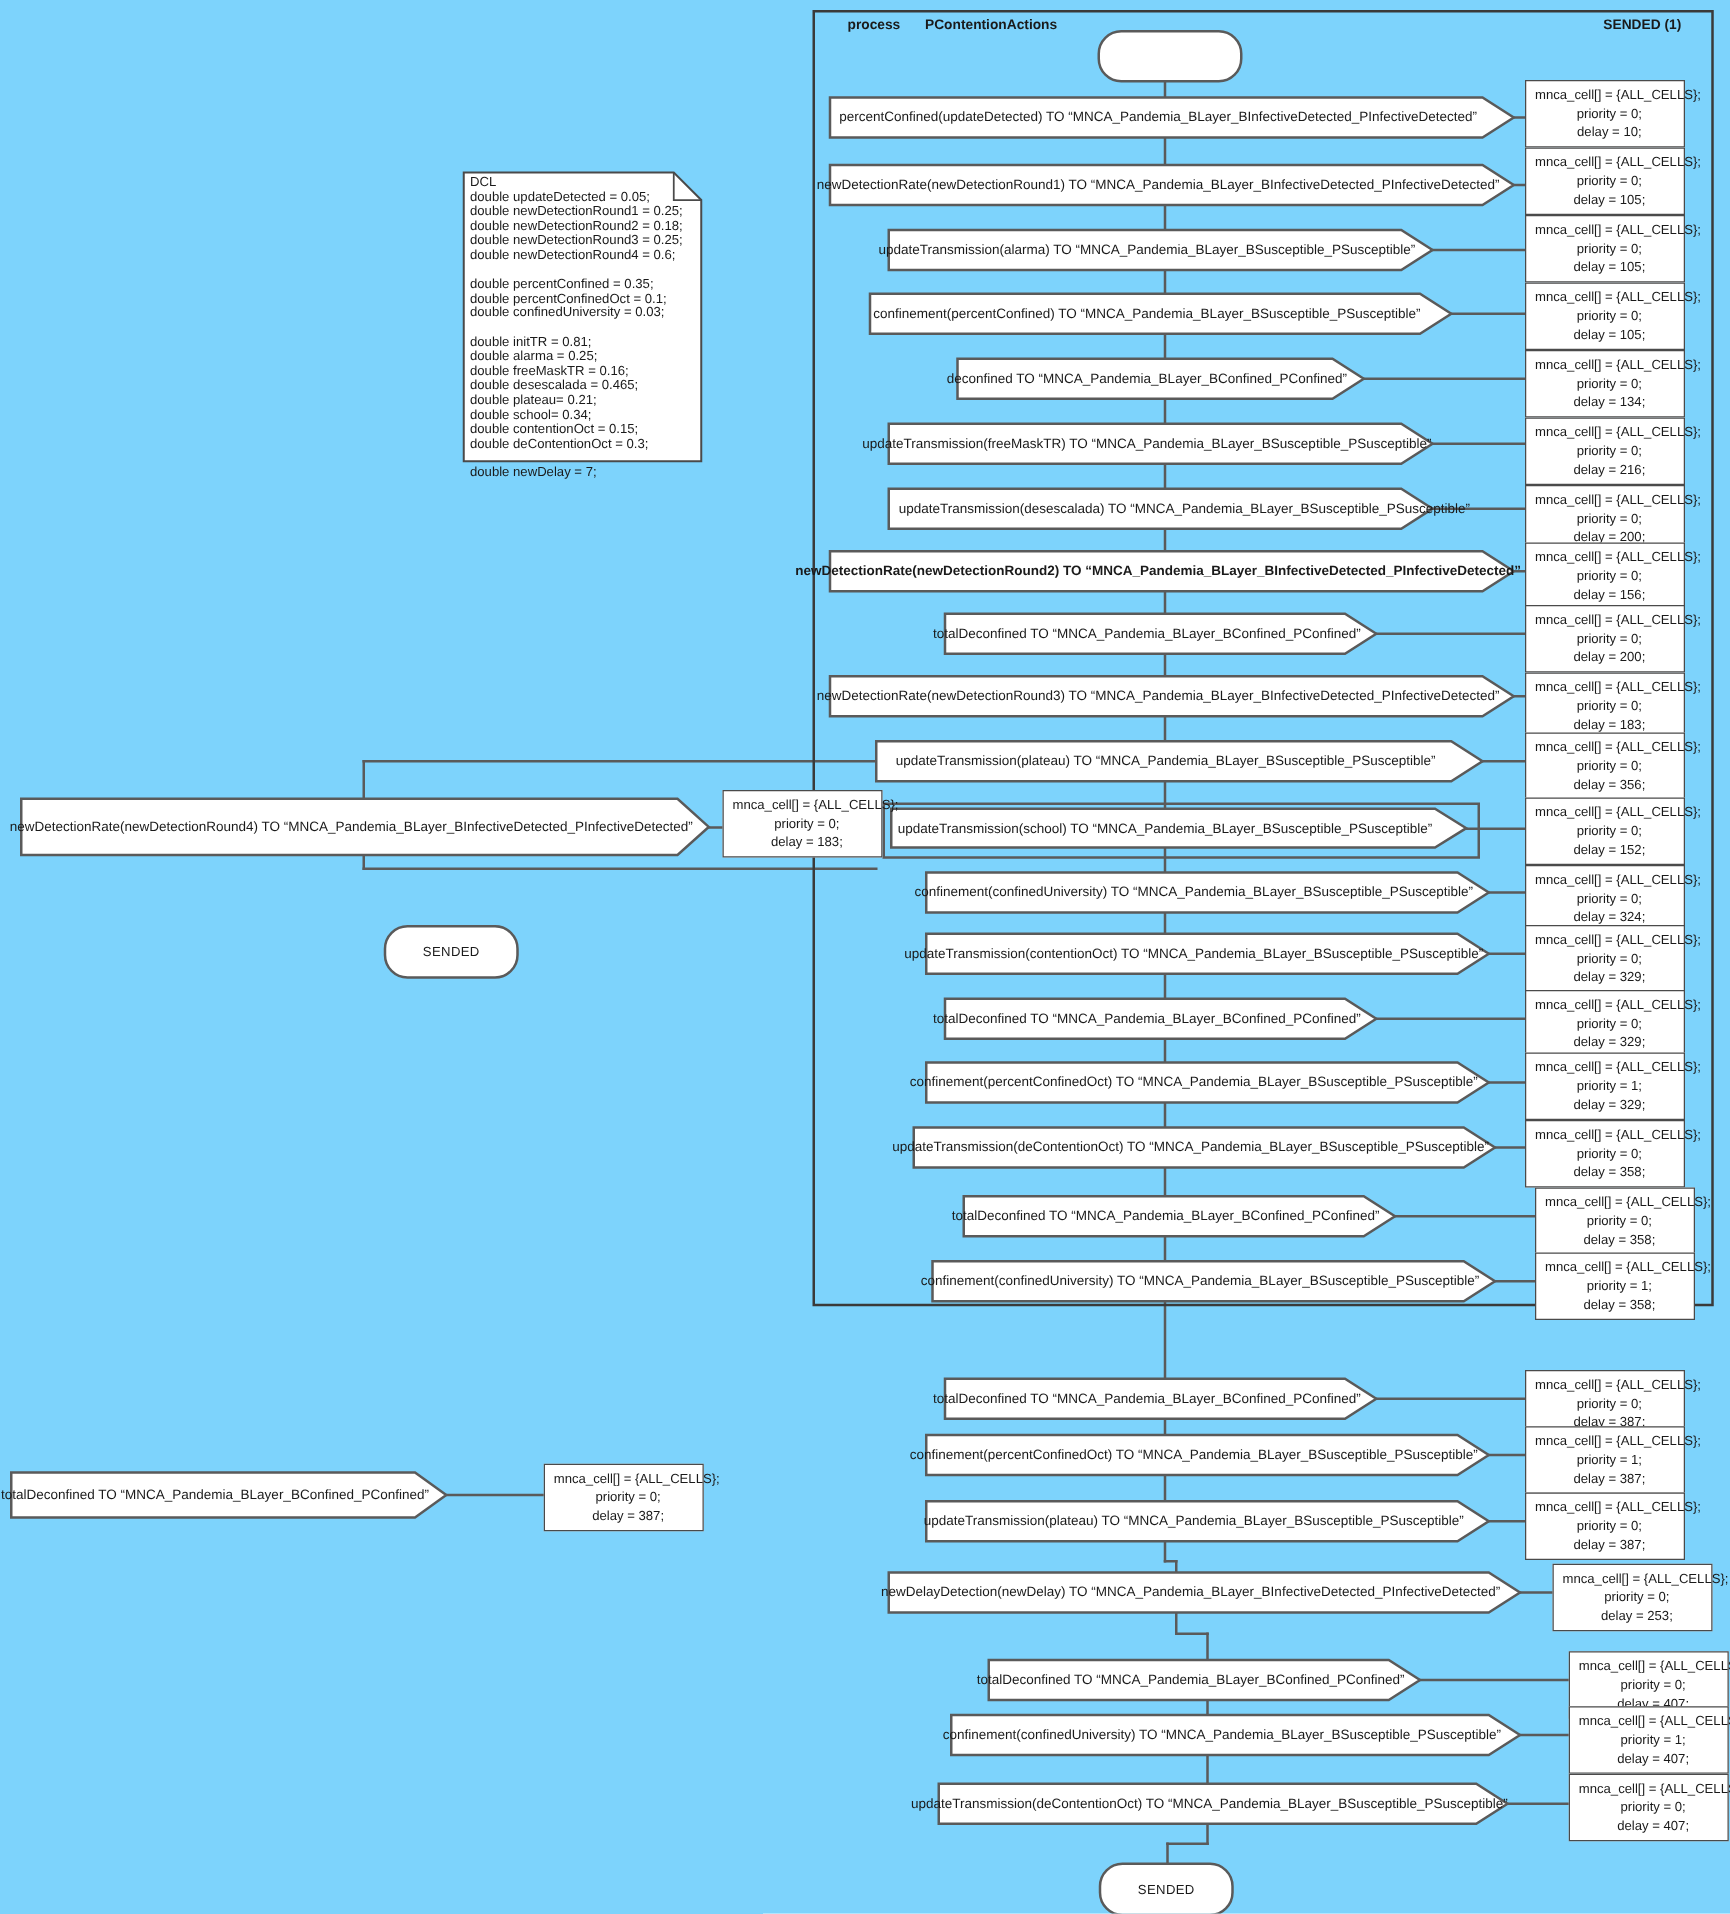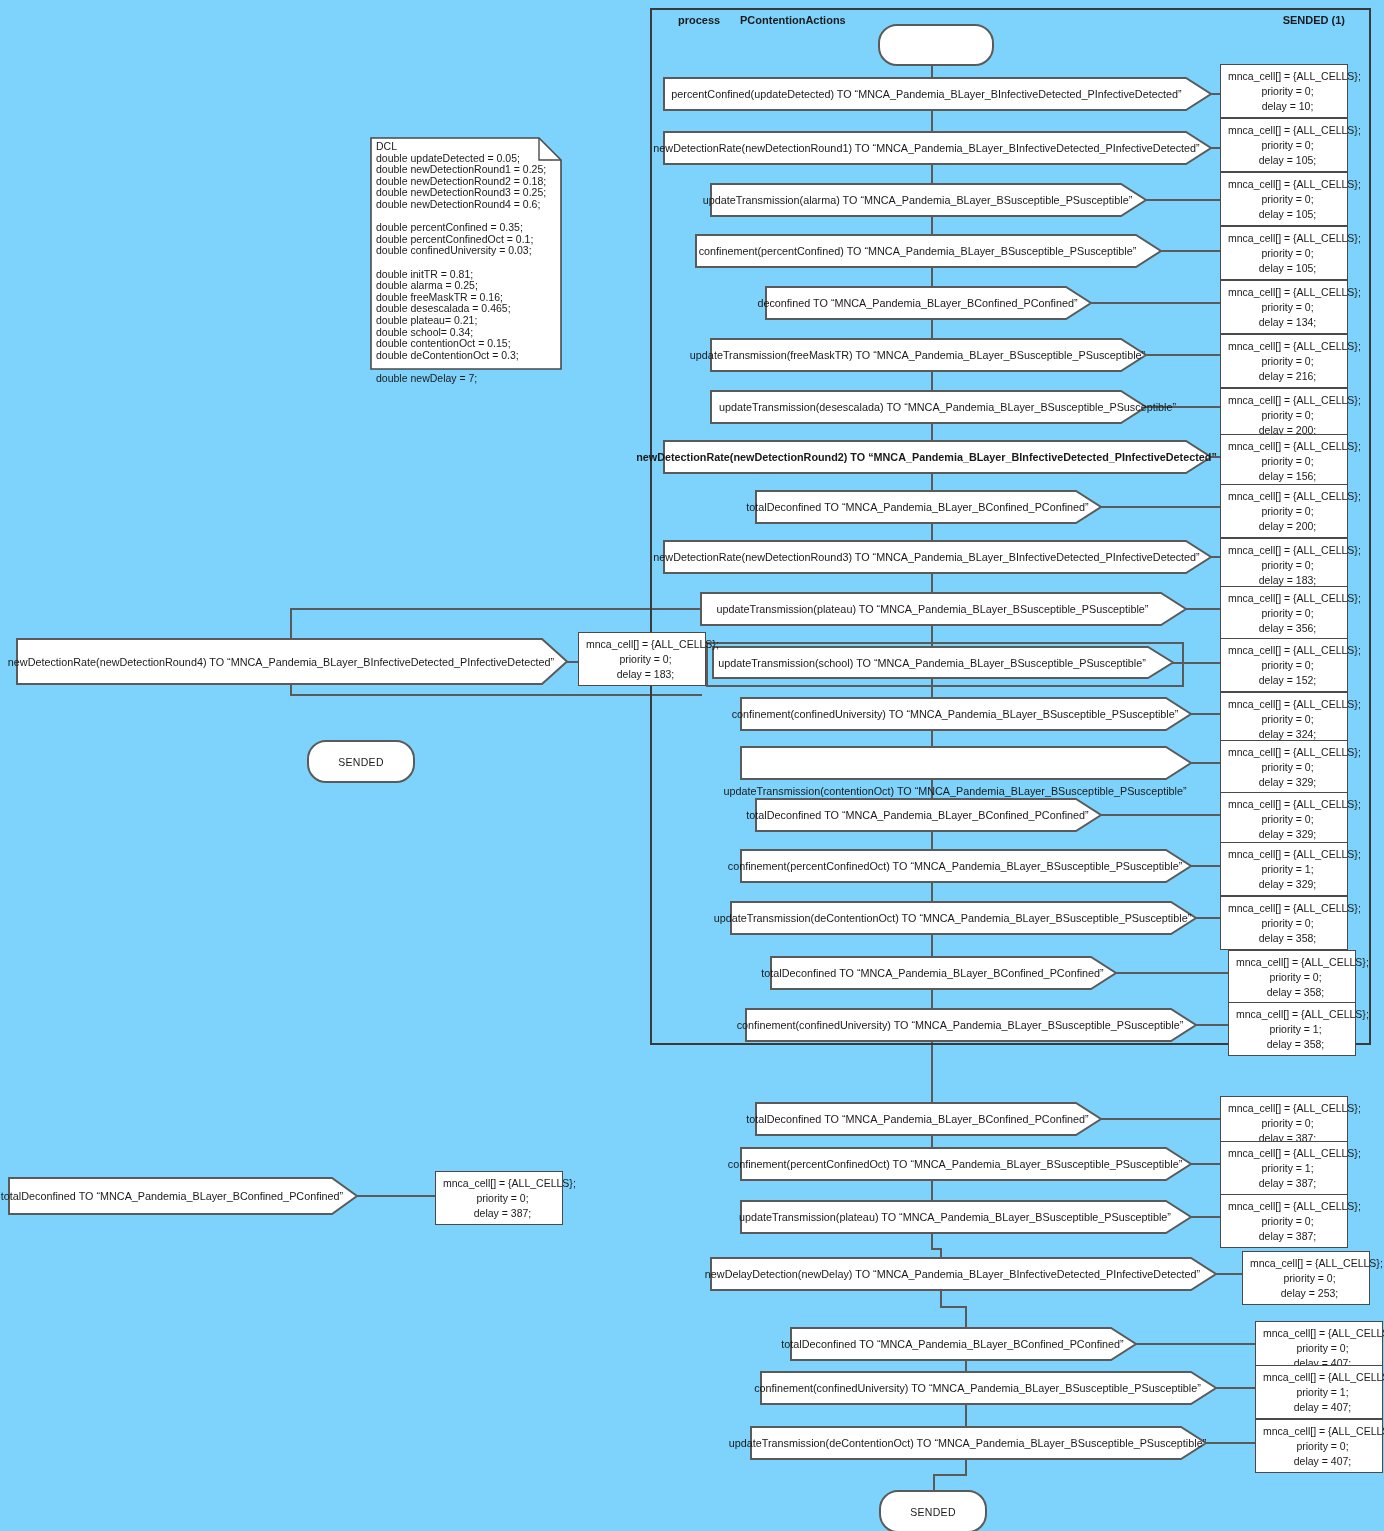--- a/index.html
+++ b/index.html
@@ -189,21 +189,21 @@
       <div class="sym-label" style="left: 740px; top: 697px; width: 430px; height: 34px;">confinement(confinedUniversity) TO “MNCA_Pandemia_BLayer_BSusceptible_PSusceptible”</div>
       <div class="comment" style="left: 1220px; top: 692px; width: 128px; height: 54px;">
         <div>mnca_cell[] = {ALL_CELLS};</div>
         <div>priority = 0;</div>
         <div>delay = 324;</div>
       </div>
       <div class="line" style="left: 1190px; top: 762px; width: 32px; height: 2px;"></div>
       <svg class="sym-svg" width="452" height="34" style="left: 740px; top: 746px;">
         <polygon points="1,1 426,1 451,17 426,33 1,33" fill="#ffffff" stroke="#5a5a5a" stroke-width="2"></polygon>
       </svg>
-      <div class="sym-label" style="left: 740px; top: 774px; width: 430px; height: 34px;">updateTransmission(contentionOct) TO “MNCA_Pandemia_BLayer_BSusceptible_PSusceptible”</div>
+      <div class="sym-label" style="left: 740px; top: 746px; width: 430px; height: 34px;">updateTransmission(contentionOct) TO “MNCA_Pandemia_BLayer_BSusceptible_PSusceptible”</div>
       <div class="comment" style="left: 1220px; top: 740px; width: 128px; height: 54px;">
         <div>mnca_cell[] = {ALL_CELLS};</div>
         <div>priority = 0;</div>
         <div>delay = 329;</div>
       </div>
       <div class="line" style="left: 1100px; top: 814px; width: 122px; height: 2px;"></div>
       <svg class="sym-svg" width="347" height="34" style="left: 755px; top: 798px;">
         <polygon points="1,1 321,1 346,17 321,33 1,33" fill="#ffffff" stroke="#5a5a5a" stroke-width="2"></polygon>
       </svg>
       <div class="sym-label" style="left: 755px; top: 798px; width: 325px; height: 34px;">totalDeconfined TO “MNCA_Pandemia_BLayer_BConfined_PConfined”</div>

